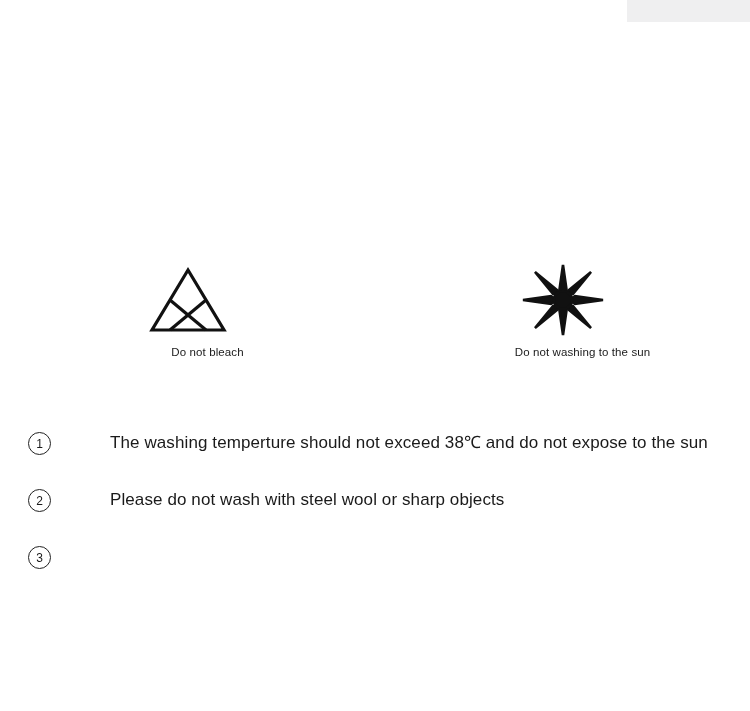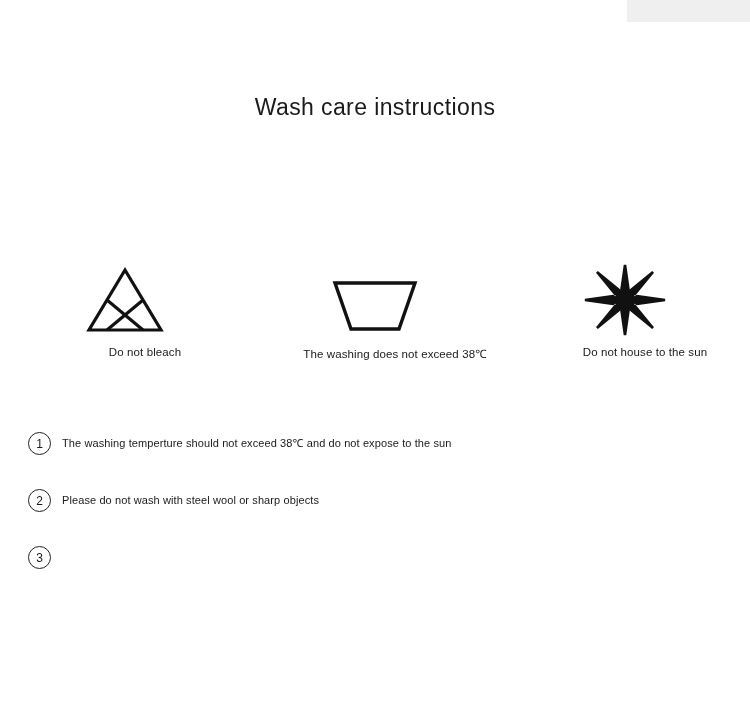--- a/index.html
+++ b/index.html
@@ -81,83 +81,75 @@
     border: 1px solid #222222;
     border-radius: 50%;
     display: flex;
     align-items: center;
     justify-content: center;
     font-size: 12px;
     color: #1a1a1a;
     margin-right: 11px;
   }
   .note-text {
-    font-size: 11px;
+    font-size: 17px;
     color: #1a1a1a;
     letter-spacing: 0.1px;
     line-height: 1.3;
+    margin-left: 48px;
   }
   .top-strip {
     position: absolute;
     top: 0;
     left: 627px;
     width: 123px;
     height: 22px;
     background: #efeff0;
   }
 </style>
 </head>
 <body>
 
 <div class="page">
 
   <div class="top-strip"></div>
 
-  <div class="title">Wash care instructions</div>
 
   <div class="symbols">
 
     <div class="symbol">
       <div class="glyph">
         <svg width="80" height="70" viewBox="0 0 80 70">
           <polygon points="40,5 76,65 4,65" fill="none" stroke="#111111" stroke-width="3.2"></polygon>
           <line x1="22" y1="35" x2="58" y2="65" stroke="#111111" stroke-width="3.2"></line>
           <line x1="58" y1="35" x2="22" y2="65" stroke="#111111" stroke-width="3.2"></line>
         </svg>
       </div>
       <div class="caption">Do not bleach</div>
     </div>
 
-    <div class="symbol">
-      <div class="glyph">
-        <svg width="96" height="70" viewBox="0 0 96 70">
-          <path d="M8,18 L88,18 L72,64 L24,64 Z" fill="none" stroke="#111111" stroke-width="3.4" stroke-linejoin="miter"></path>
-        </svg>
-      </div>
-      <div class="caption">The washing does not exceed 38℃</div>
-    </div>
 
 
     <div class="symbol">
       <div class="glyph">
         <svg width="84" height="74" viewBox="0 0 84 74">
           <g stroke="#111111" stroke-width="2.6" fill="#111111">
             <polygon points="42,2 46,30 42,36 38,30"></polygon>
             <polygon points="42,72 46,44 42,38 38,44"></polygon>
             <polygon points="2,37 30,33 36,37 30,41"></polygon>
             <polygon points="82,37 54,33 48,37 54,41"></polygon>
             <polygon points="14,9 36,27 38,33 32,31"></polygon>
             <polygon points="70,65 48,47 46,41 52,43"></polygon>
             <polygon points="70,9 52,31 46,33 48,27"></polygon>
             <polygon points="14,65 32,43 38,41 36,47"></polygon>
             <circle cx="42" cy="37" r="9"></circle>
           </g>
         </svg>
       </div>
-      <div class="caption">Do not  house to the sun</div>
+      <div class="caption">Do not  washing to the sun</div>
     </div>
 
   </div>
 
   <div class="notes">
 
     <div class="note">
       <div class="note-num">1</div>
       <div class="note-text">The washing temperture should not exceed 38℃ and do not expose to the sun</div>
     </div>

